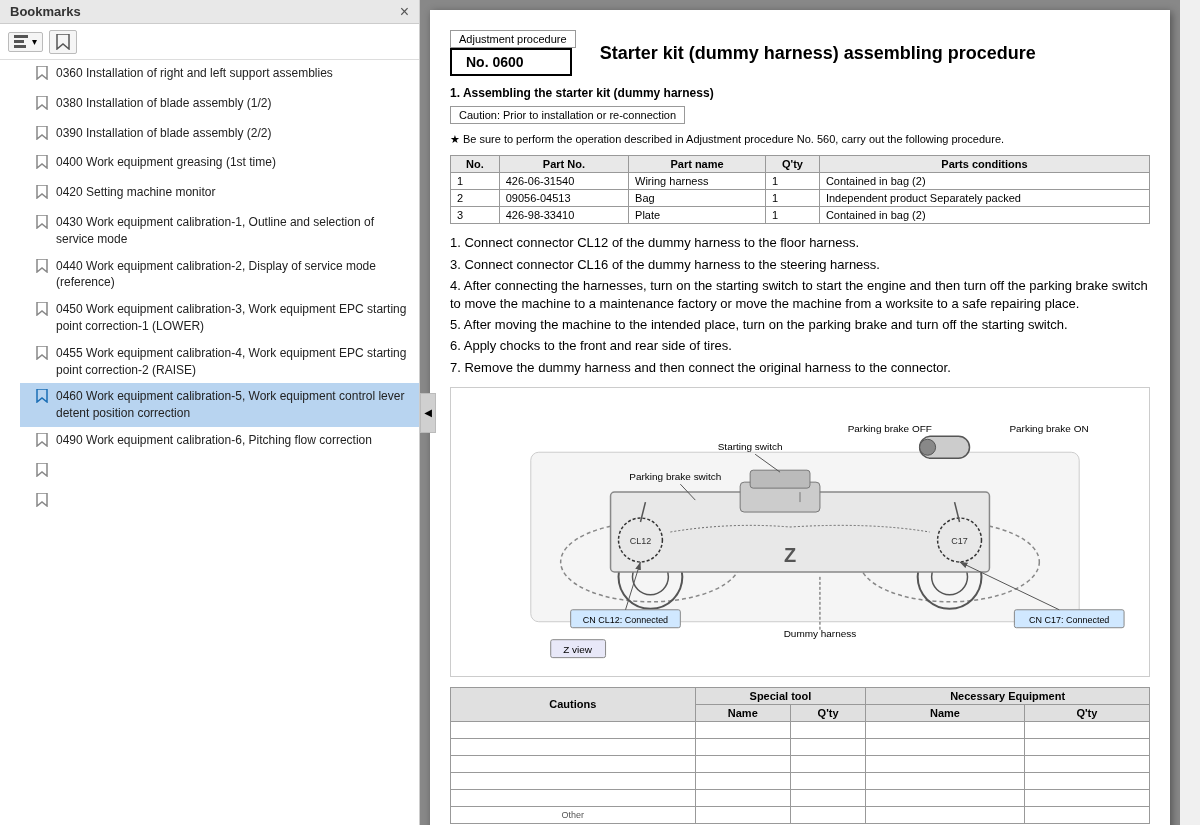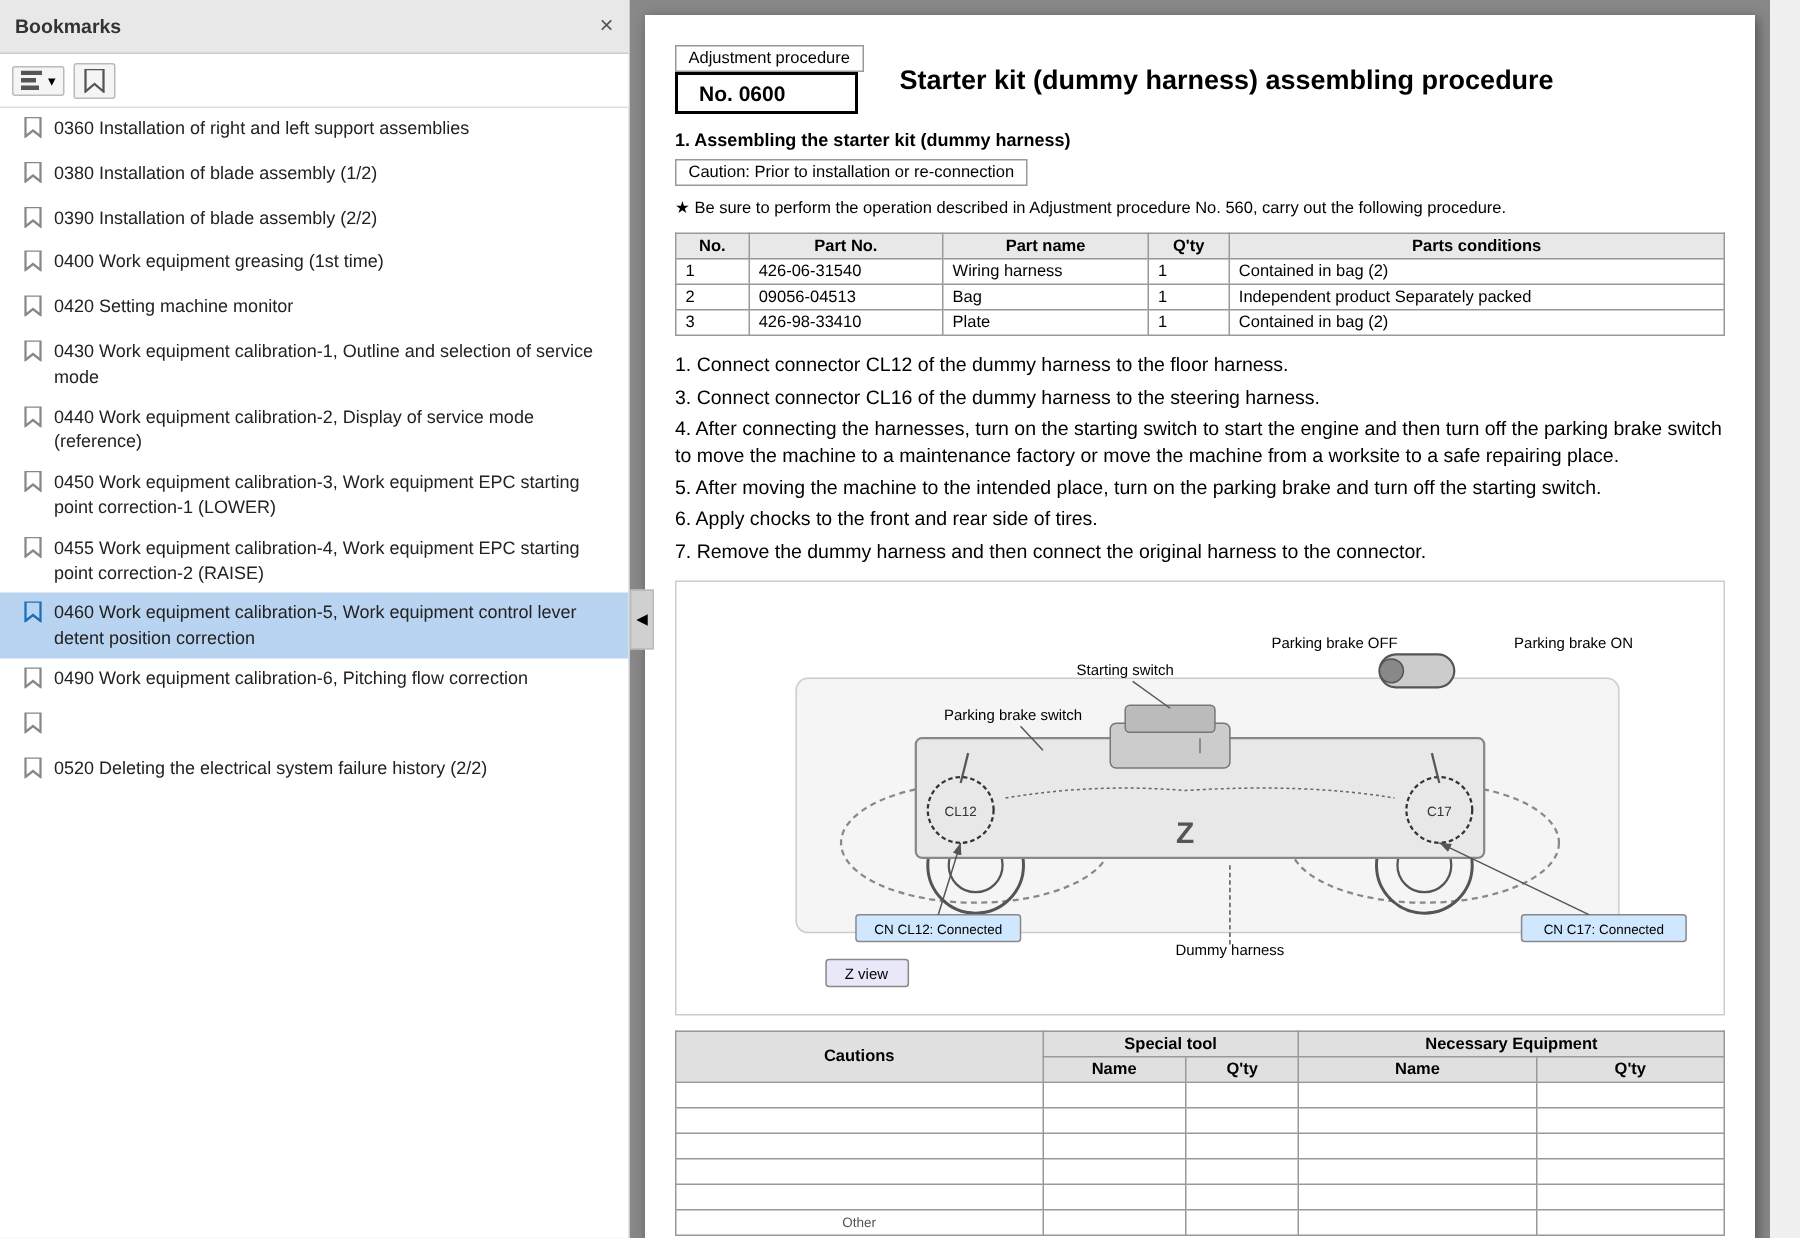--- a/index.html
+++ b/index.html
@@ -24,21 +24,21 @@
       height: 825px;
     }
 
     .sidebar-header {
       display: flex;
       align-items: center;
       justify-content: space-between;
       padding: 6px 10px;
       background: #e8e8e8;
       border-bottom: 1px solid #ccc;
-      height: 36px;
+      height: 24px;
     }
 
     .sidebar-title {
       font-size: 13px;
       font-weight: bold;
       color: #333;
     }
 
     .sidebar-close {
       cursor: pointer;
@@ -78,20 +78,21 @@
       display: flex;
       align-items: center;
       justify-content: center;
       border-radius: 2px;
     }
 
     .sidebar-content {
       flex: 1;
       overflow-y: auto;
       overflow-x: hidden;
+      padding-left: 20px;
     }
 
     .bookmark-item {
       display: flex;
       align-items: flex-start;
       padding: 5px 10px 5px 16px;
       cursor: pointer;
       border-bottom: none;
       line-height: 1.4;
     }
@@ -343,21 +344,20 @@
         </div>
         <div class="bookmark-item">
           <span class="bookmark-icon"><svg width="12" height="14" viewBox="0 0 12 14">
               <path d="M1 0 L11 0 L11 13 L6 9 L1 13 Z" fill="none" stroke="#888" stroke-width="1.5"></path>
             </svg></span>
         </div>
         <div class="bookmark-item">
           <span class="bookmark-icon"><svg width="12" height="14" viewBox="0 0 12 14">
               <path d="M1 0 L11 0 L11 13 L6 9 L1 13 Z" fill="none" stroke="#888" stroke-width="1.5"></path>
             </svg></span>
-          <span class="bookmark-text">0520  Deleting the electrical system failure history (2/2)</span>
         </div>
       </div>
   </div>
 
   <div style="position:relative; width:0;">
     <div style="position:absolute; right:-16px; top:50%; transform:translateY(-50%); width:16px; height:40px; background:#d0d0d0; border:1px solid #bbb; display:flex; align-items:center; justify-content:center; cursor:pointer; z-index:10; font-size:10px;">◀</div>
   </div>
 
   <div class="main-content">
     <div class="page-container">

